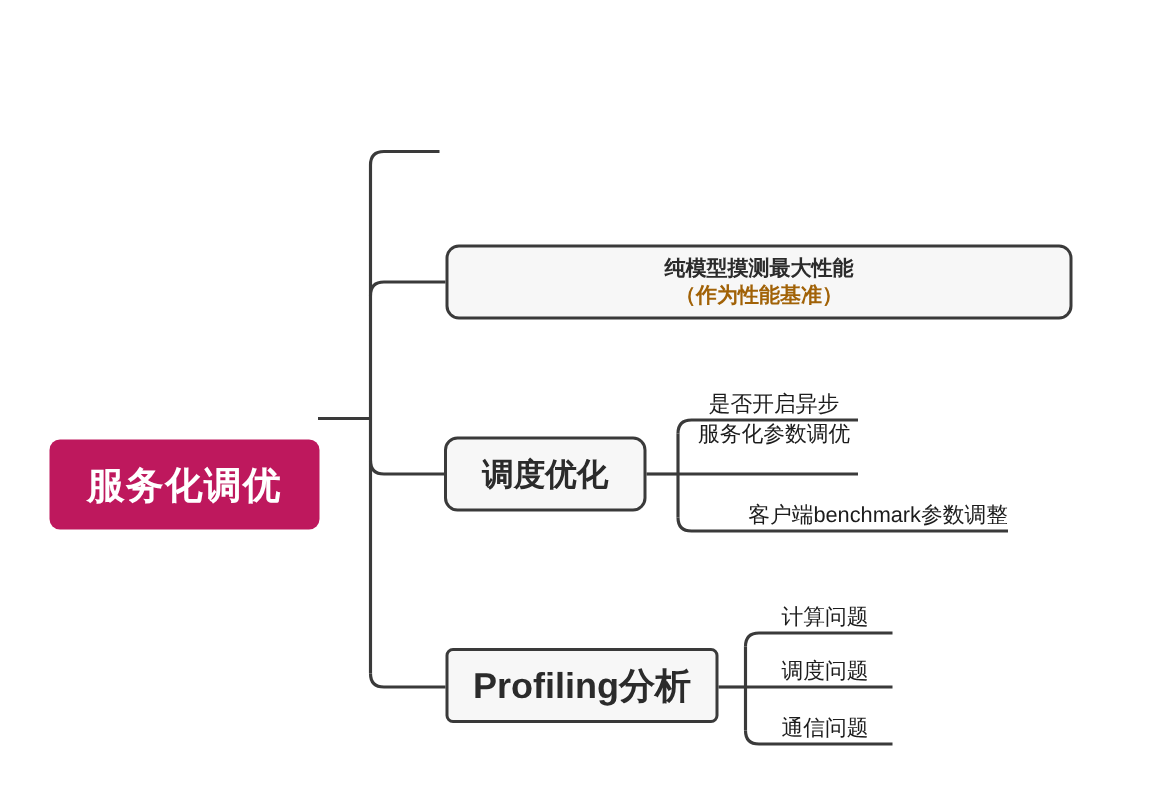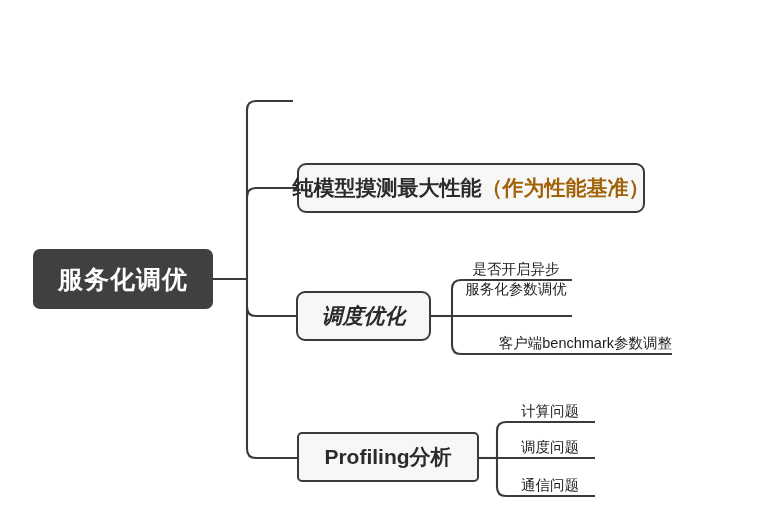--- a/index.html
+++ b/index.html
@@ -25,26 +25,27 @@
   }
   .node {
     position: absolute;
     box-sizing: border-box;
     display: flex;
     align-items: center;
     justify-content: center;
     white-space: nowrap;
   }
   .root-node {
-    background: #404040;
+    background: #be185d;
     border-radius: 7px;
     color: #ffffff;
     font-size: 25px;
     font-weight: bold;
     letter-spacing: 1px;
+    margin-top: 44px;
   }
   .branch-node {
     background: #f7f7f7;
     border: 2px solid #3a3a3a;
     border-radius: 9px;
     color: #2b2b2b;
     font-weight: bold;
   }
   .branch-node.sharp {
     border-radius: 5px;
@@ -96,40 +97,40 @@
       <path d="M 497 458 L 595 458"></path>
       <path d="M 497 487 Q 497 496 506 496 L 595 496"></path>
     </g>
   </svg>
 
   <div class="node root-node" style="left:33px; top:249px; width:180px; height:60px;">
     <span>服务化调优</span>
   </div>
 
 
-  <div class="node branch-node" style="left:297px; top:163px; width:348px; height:50px; font-size:21px;">
+  <div class="node branch-node" style="left:297px; top:163px; width:418px; height:50px; font-size:14px;flex-direction:column;">
     <span>纯模型摸测最大性能</span>
     <span class="accent-red">（作为性能基准）</span>
   </div>
 
-  <div class="node branch-node" style="left:296px; top:291px; width:135px; height:50px; font-size:21px;font-style:italic;">
+  <div class="node branch-node" style="left:296px; top:291px; width:135px; height:50px; font-size:21px;">
     <span>调度优化</span>
   </div>
 
   <div class="leaf-node" style="left:460px; top:258px; width:112px; height:22px;">
     <span>是否开启异步</span>
   </div>
   <div class="leaf-node" style="left:460px; top:278px; width:112px; height:22px;align-items:center;">
     <span>服务化参数调优</span>
   </div>
   <div class="leaf-node" style="left:460px; top:332px; width:212px; height:22px;justify-content:flex-end;">
     <span>客户端benchmark参数调整</span>
   </div>
 
-  <div class="node branch-node sharp" style="left:297px; top:432px; width:182px; height:50px; font-size:21px;">
+  <div class="node branch-node sharp" style="left:297px; top:432px; width:182px; height:50px; font-size:24px;">
     <span>Profiling分析</span>
   </div>
 
   <div class="leaf-node" style="left:505px; top:400px; width:90px; height:22px;">
     <span>计算问题</span>
   </div>
   <div class="leaf-node" style="left:505px; top:436px; width:90px; height:22px;">
     <span>调度问题</span>
   </div>
   <div class="leaf-node" style="left:505px; top:474px; width:90px; height:22px;">

